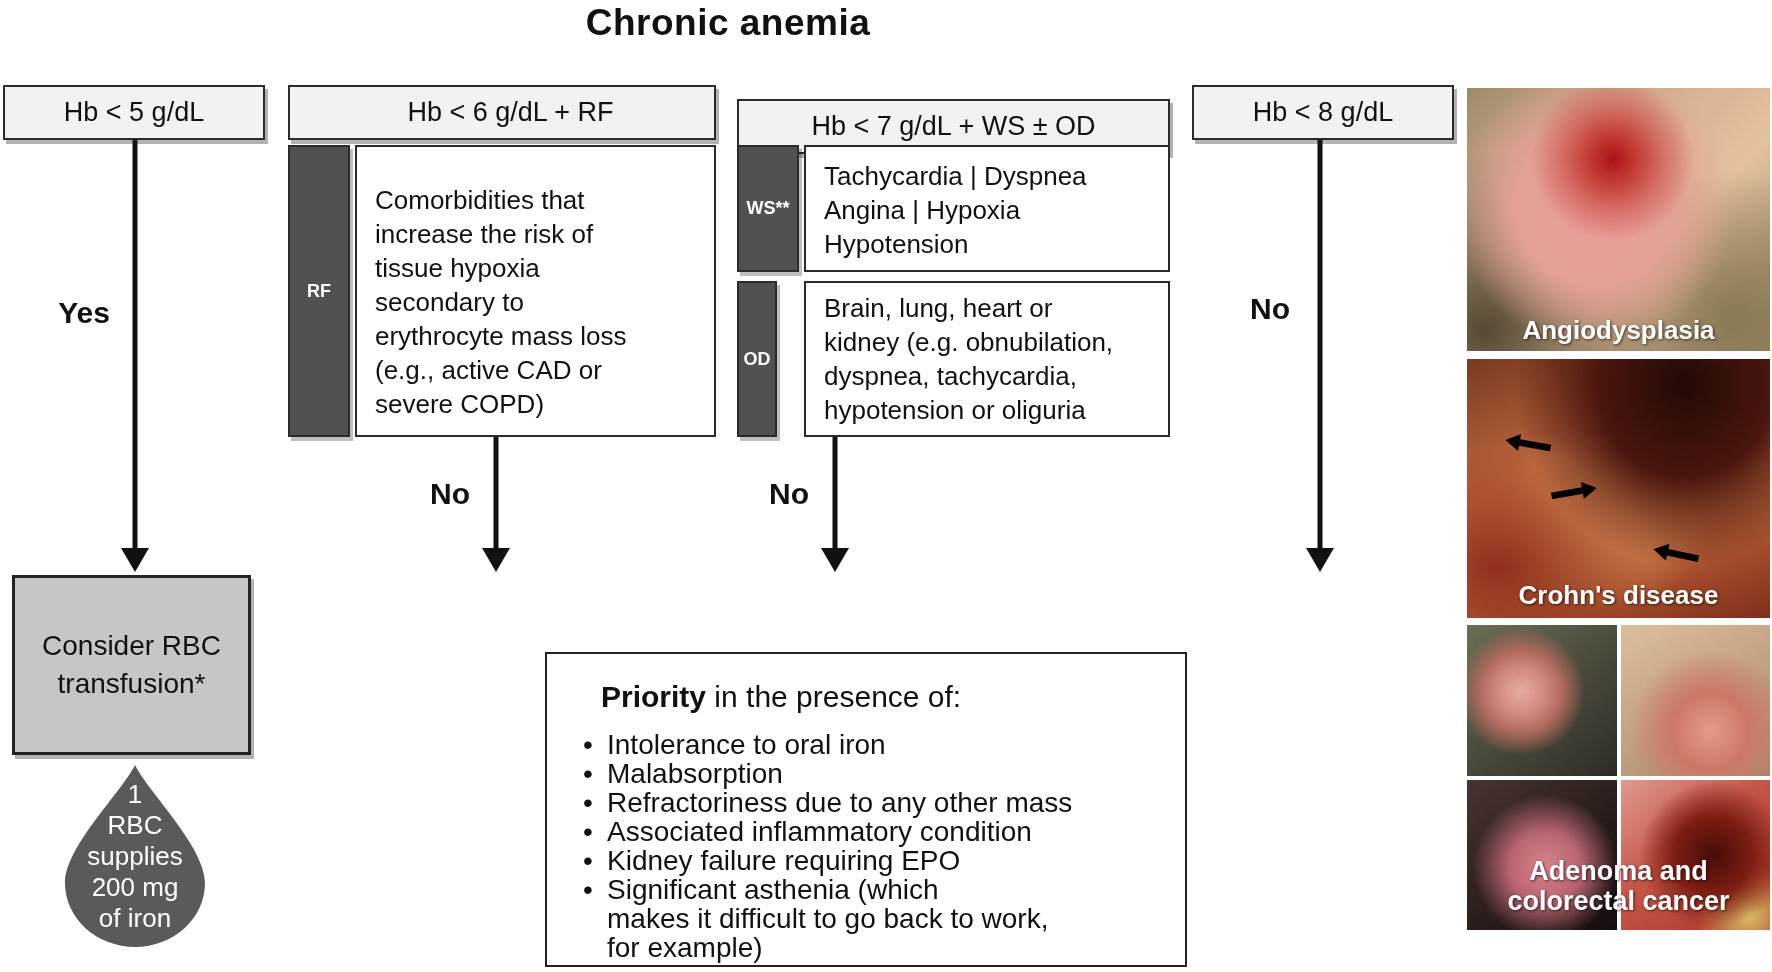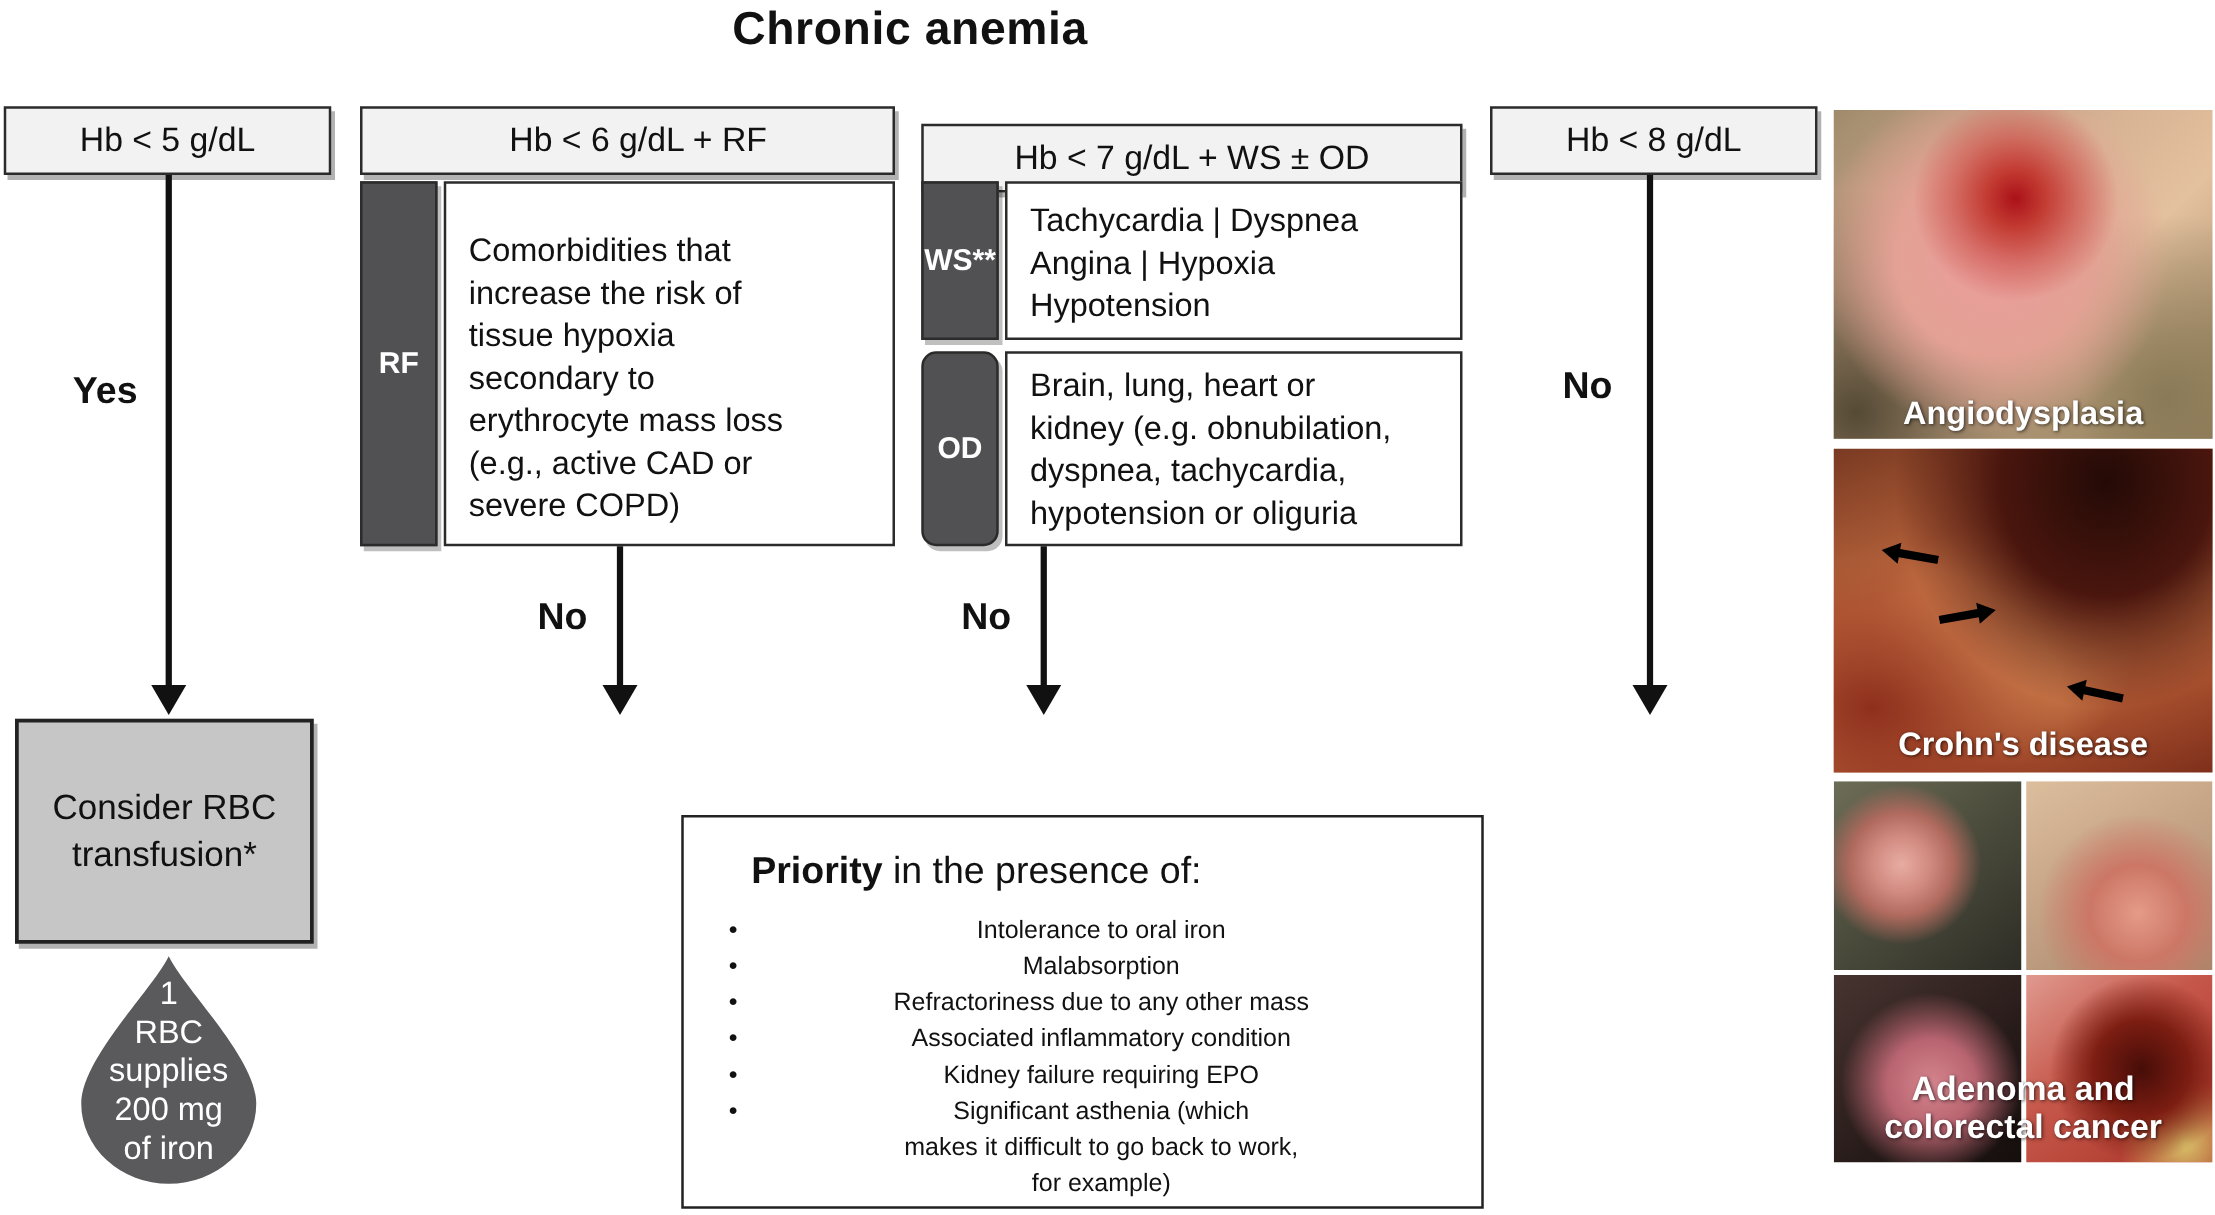--- a/index.html
+++ b/index.html
@@ -13,21 +13,21 @@
   
   .hbox{
     top:85px;height:55px;background:#f2f2f2;border:2px solid #2b2b2b;
     box-shadow:3px 4px 0 rgba(0,0,0,.30);
     display:flex;align-items:center;justify-content:center;
     font-size:27px;box-sizing:border-box;
   }
   
   .tag{
     background:#515154;border:2px solid #2b2b2b;box-shadow:3px 4px 0 rgba(0,0,0,.25);
-    color:#fff;font-weight:bold;font-size:24px;
+    color:#fff;font-weight:bold;font-size:18px;
     display:flex;align-items:center;justify-content:center;box-sizing:border-box;
   }
   
   .tbox{
     background:#fff;border:2px solid #2b2b2b;box-sizing:border-box;
     font-size:26px;line-height:34px;white-space:pre-line;padding:0 18px;
   }
   
   .arrow{pointer-events:none;}
   .arrow .shaft{position:absolute;left:50%;transform:translateX(-50%);top:0;bottom:20px;width:5px;background:#111;}
@@ -53,21 +53,21 @@
     position:absolute;left:0;top:16px;width:100%;text-align:center;color:#fff;
     font-size:26px;line-height:31px;white-space:pre-line;
   }
   
   .pbox{
     left:545px;top:652px;width:642px;height:315px;background:#fff;border:2px solid #222;
     box-sizing:border-box;padding:26px 30px 0 32px;
   }
   .ptitle{font-size:30px;margin:0 0 16px 22px;}
   .ptitle b{font-weight:bold;}
-  .bullet{position:relative;padding-left:28px;font-size:20px;line-height:29px;white-space:pre-line;text-align:center;}
+  .bullet{position:relative;padding-left:28px;font-size:28px;line-height:29px;white-space:pre-line;}
   .bullet::before{content:"•";position:absolute;left:4px;top:0;}
   
   .fig{left:1467px;width:303px;overflow:hidden;}
   .figlabel{
     position:absolute;left:0;width:100%;text-align:center;color:#fff;font-weight:bold;
     font-size:26px;line-height:30px;text-shadow:1px 1px 3px rgba(0,0,0,.65);
   }
   .fig1{top:88px;height:263px;background:
     radial-gradient(circle at 48% 27%, #ab1119 0%, #c23a31 9%, rgba(194,58,49,.5) 20%, rgba(194,58,49,0) 33%),
     radial-gradient(circle at 42% 45%, #eb9d9c 0%, #e3a194 34%, rgba(227,161,148,0) 62%),
@@ -114,21 +114,21 @@
 tissue hypoxia
 secondary to
 erythrocyte mass loss
 (e.g., active CAD or
 severe COPD)</div>
 
   <div class="abs tag" style="left:737px;top:145px;width:62px;height:127px;">WS**</div>
   <div class="abs tbox" style="left:804px;top:145px;width:366px;height:127px;padding-top:12px;">Tachycardia | Dyspnea
 Angina | Hypoxia
 Hypotension</div>
-  <div class="abs tag" style="left:737px;top:281px;width:62px;height:156px;border-radius:12px;">OD</div>
+  <div class="abs tag" style="left:737px;top:281px;width:40px;height:156px;">OD</div>
   <div class="abs tbox" style="left:804px;top:281px;width:366px;height:156px;padding-top:8px;">Brain, lung, heart or
 kidney (e.g. obnubilation,
 dyspnea, tachycardia,
 hypotension or oliguria</div>
 
   <div class="abs branch" style="left:30px;width:80px;top:296px;">Yes</div>
   <div class="abs branch" style="left:400px;width:70px;top:477px;">No</div>
   <div class="abs branch" style="left:739px;width:70px;top:477px;">No</div>
   <div class="abs branch" style="left:1215px;width:75px;top:292px;">No</div>
 

